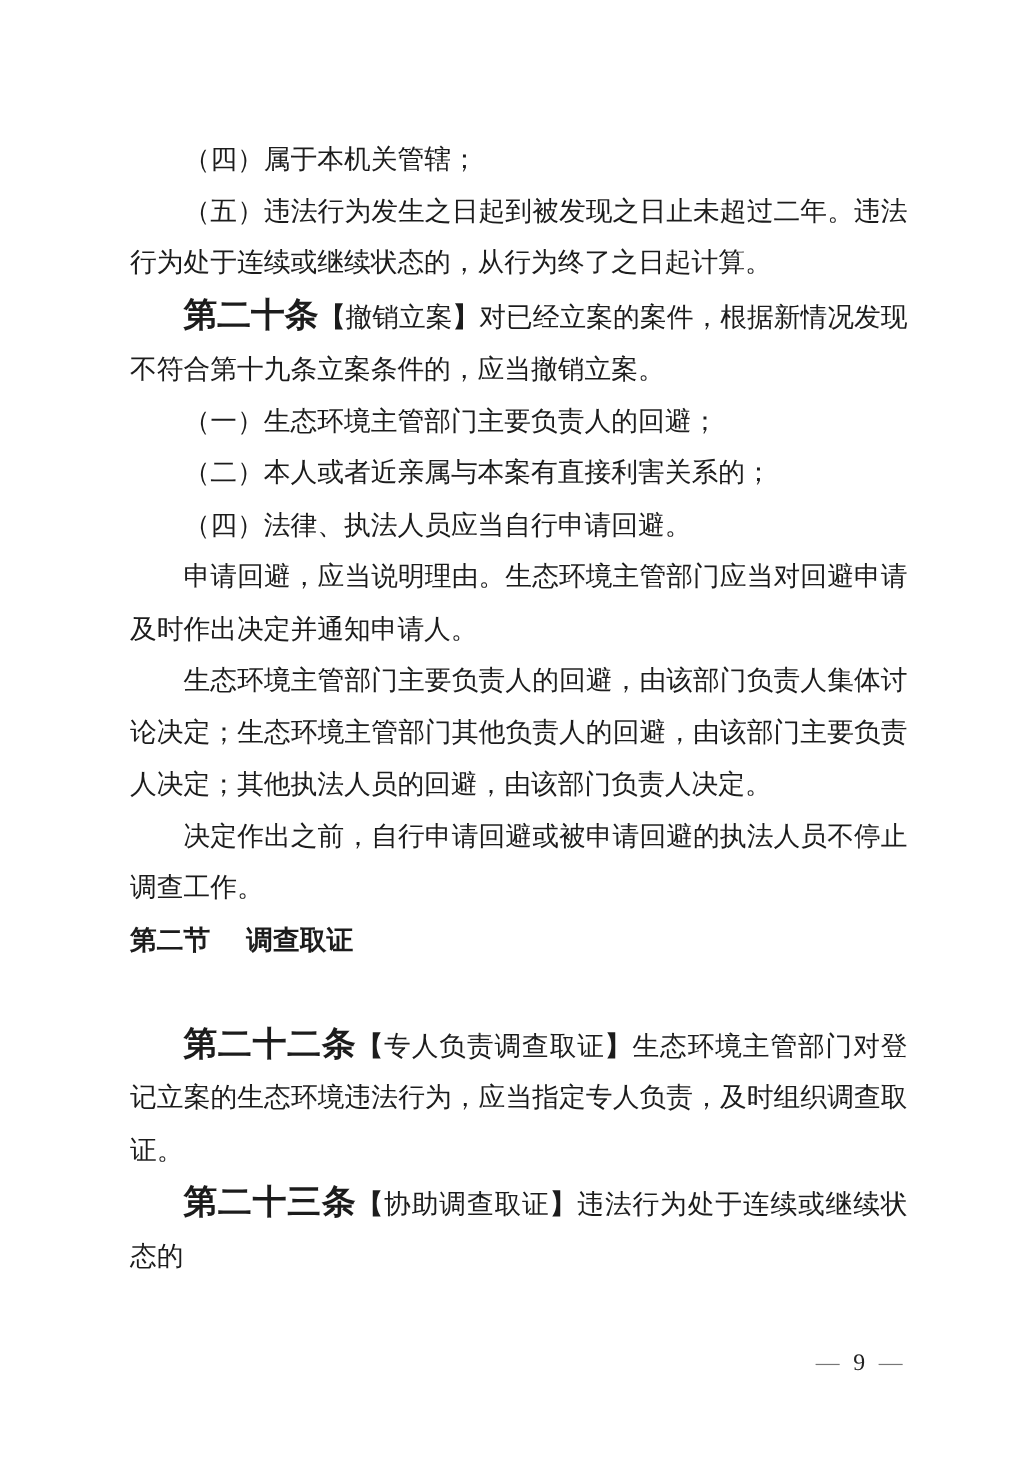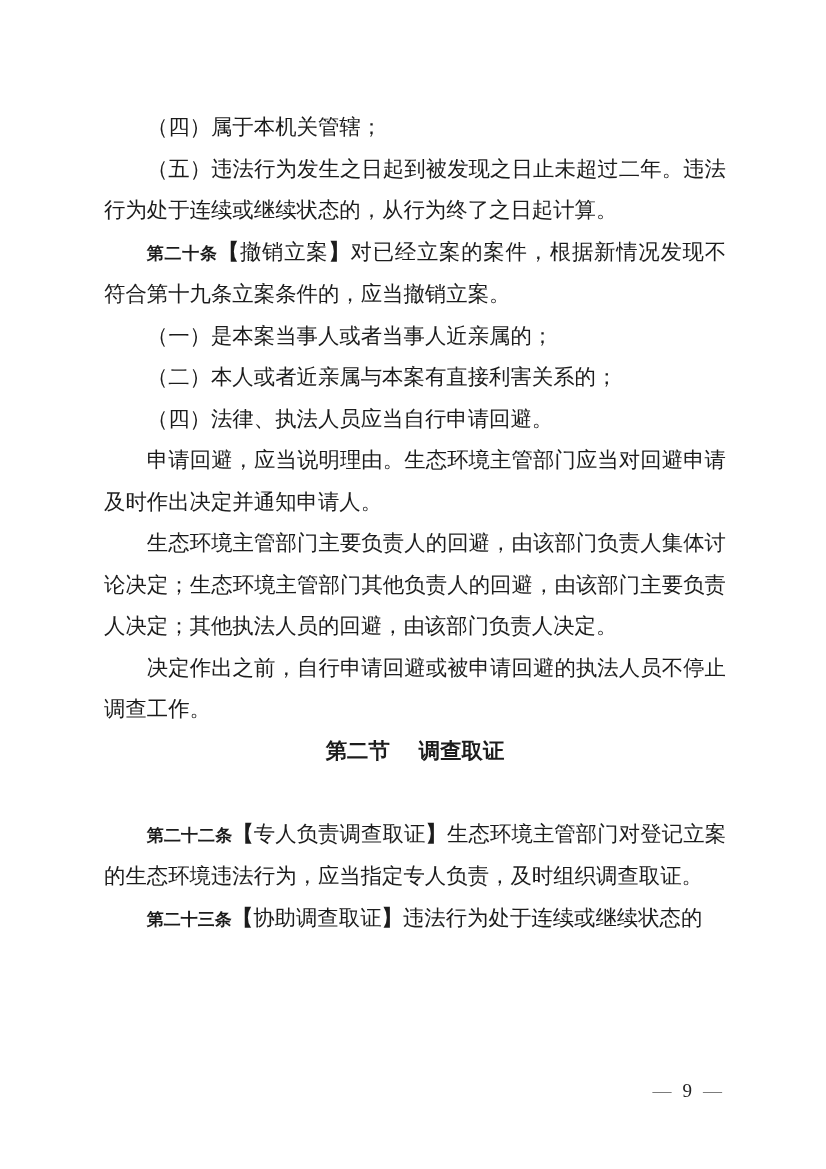--- a/index.html
+++ b/index.html
@@ -25,31 +25,30 @@
     line-height: 41.5px;
     text-align: justify;
     word-break: break-all;
   }
   .para {
     margin: 0;
     text-indent: 2em;
   }
   .heading {
     margin: 0 0 41.5px 0;
-    text-align: center;
     font-weight: 700;
     text-indent: 0;
   }
   .heading .part2 {
     margin-left: 1.35em;
   }
   .b {
     font-weight: 700;
     font-family: "Liberation Sans", "DejaVu Sans", sans-serif;
-    font-size: 17px;
+    font-size: 27px;
   }
   .bracket {
     font-weight: 700;
   }
   .pagenum {
     position: absolute;
     top: 1080px;
     right: 104px;
     font-size: 19px;
     color: #333333;
@@ -67,21 +66,21 @@
   }
 </style>
 </head>
 <body>
 
 <div class="page">
   <main class="doc" id="doc">
       <p class="para">（四）属于本机关管辖；</p>
       <p class="para">（五）违法行为发生之日起到被发现之日止未超过二年。违法行为处于连续或继续状态的，从行为终了之日起计算。</p>
       <p class="para"><span class="b">第二十条</span><span class="bracket">【</span><span>撤销立案</span><span class="bracket">】</span><span>对已经立案的案件，根据新情况发现不符合第十九条立案条件的，应当撤销立案。</span></p>
-      <p class="para">（一）是本案当事人或者当事人近亲属的；</p>
+      <p class="para">（一）生态环境主管部门主要负责人的回避；</p>
       <p class="para">（二）本人或者近亲属与本案有直接利害关系的；</p>
       <p class="para">（四）法律、执法人员应当自行申请回避。</p>
       <p class="para">申请回避，应当说明理由。生态环境主管部门应当对回避申请及时作出决定并通知申请人。</p>
       <p class="para">生态环境主管部门主要负责人的回避，由该部门负责人集体讨论决定；生态环境主管部门其他负责人的回避，由该部门主要负责人决定；其他执法人员的回避，由该部门负责人决定。</p>
       <p class="para">决定作出之前，自行申请回避或被申请回避的执法人员不停止调查工作。</p>
       <p class="heading"><span class="part1">第二节</span><span class="part2">调查取证</span></p>
       <p class="para"><span class="b">第二十二条</span><span class="bracket">【</span><span>专人负责调查取证</span><span class="bracket">】</span><span>生态环境主管部门对登记立案的生态环境违法行为，应当指定专人负责，及时组织调查取证。</span></p>
       <p class="para"><span class="b">第二十三条</span><span class="bracket">【</span><span>协助调查取证</span><span class="bracket">】</span><span>违法行为处于连续或继续状态的</span></p>
     </main>
 

